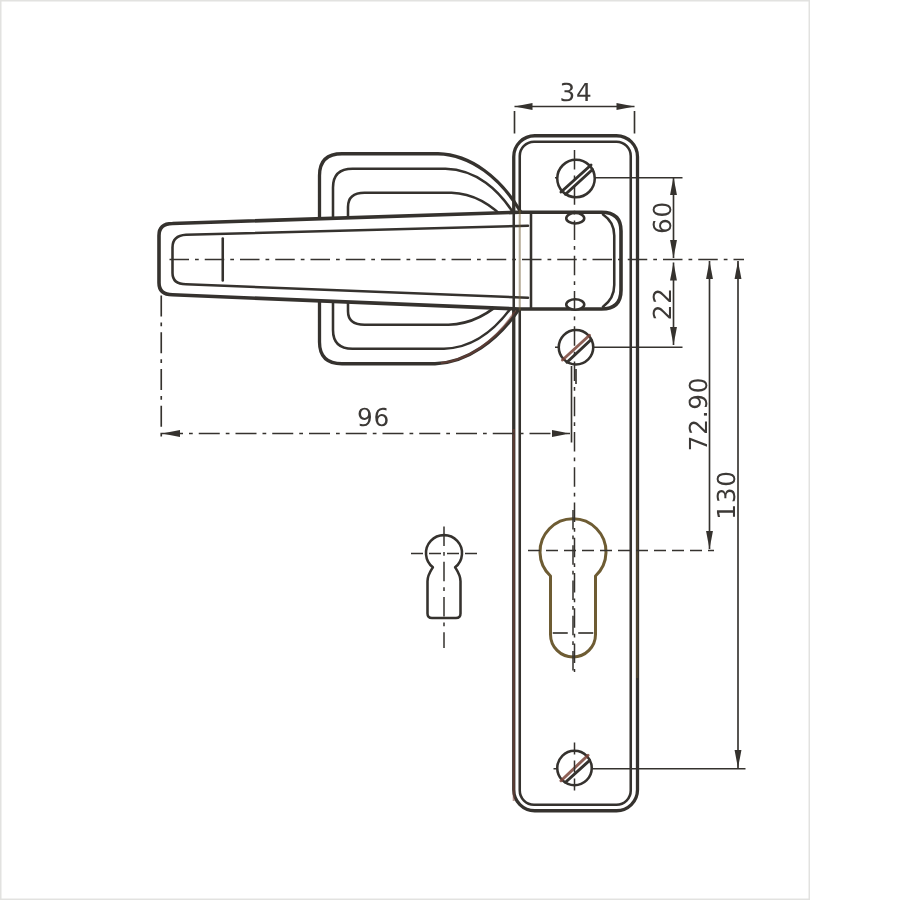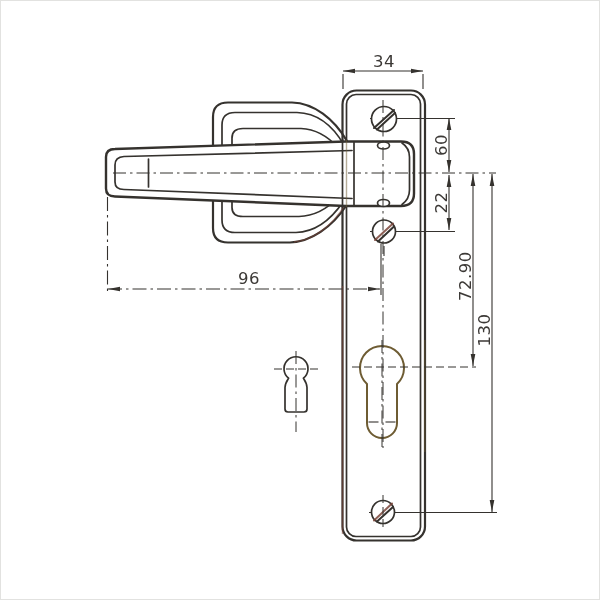--- a/index.html
+++ b/index.html
@@ -1,19 +1,19 @@
 <!DOCTYPE html>
 <html style="--bg: #ffffff; --ink: #35322e; --ink2: #3c3936; --red: #7a4438; --olive: #6e5c33; --frame: #e2e2e0;"><head>
 <meta charset="utf-8">
 <style>
   :root{
     --bg:#ffffff; --ink:#35322e; --ink2:#3c3936; --red:#7a4438; --olive:#6e5c33; --frame:#e2e2e0;
   }
   html,body{margin:0;padding:0;background:#fff;}
-  #canvas{position:relative;width:600px;height:600px;background:var(--bg);overflow:hidden;}
+  #canvas{position:relative;width:540px;height:600px;background:var(--bg);overflow:hidden;}
   #frame{position:absolute;inset:0;border:1px solid var(--frame);pointer-events:none;}
   svg{position:absolute;left:0;top:0;}
   .ln{fill:none;stroke:var(--ink);stroke-width:2.2;stroke-linecap:round;stroke-linejoin:round;}
   .fw{fill:#ffffff;stroke:var(--ink);stroke-width:2.2;stroke-linejoin:round;}
   .thin{stroke-width:1.7;}
   .cl{fill:none;stroke:var(--ink);stroke-width:1;stroke-dasharray:13 4 2.5 4;}
   .cds{fill:none;stroke:var(--ink);stroke-width:1;stroke-dasharray:8 4;}
   .dim{fill:none;stroke:var(--ink);stroke-width:1.1;}
   .dimdd{fill:none;stroke:var(--ink);stroke-width:1.1;stroke-dasharray:14 4 2.5 4;}
   .arr{fill:var(--ink);stroke:none;}

